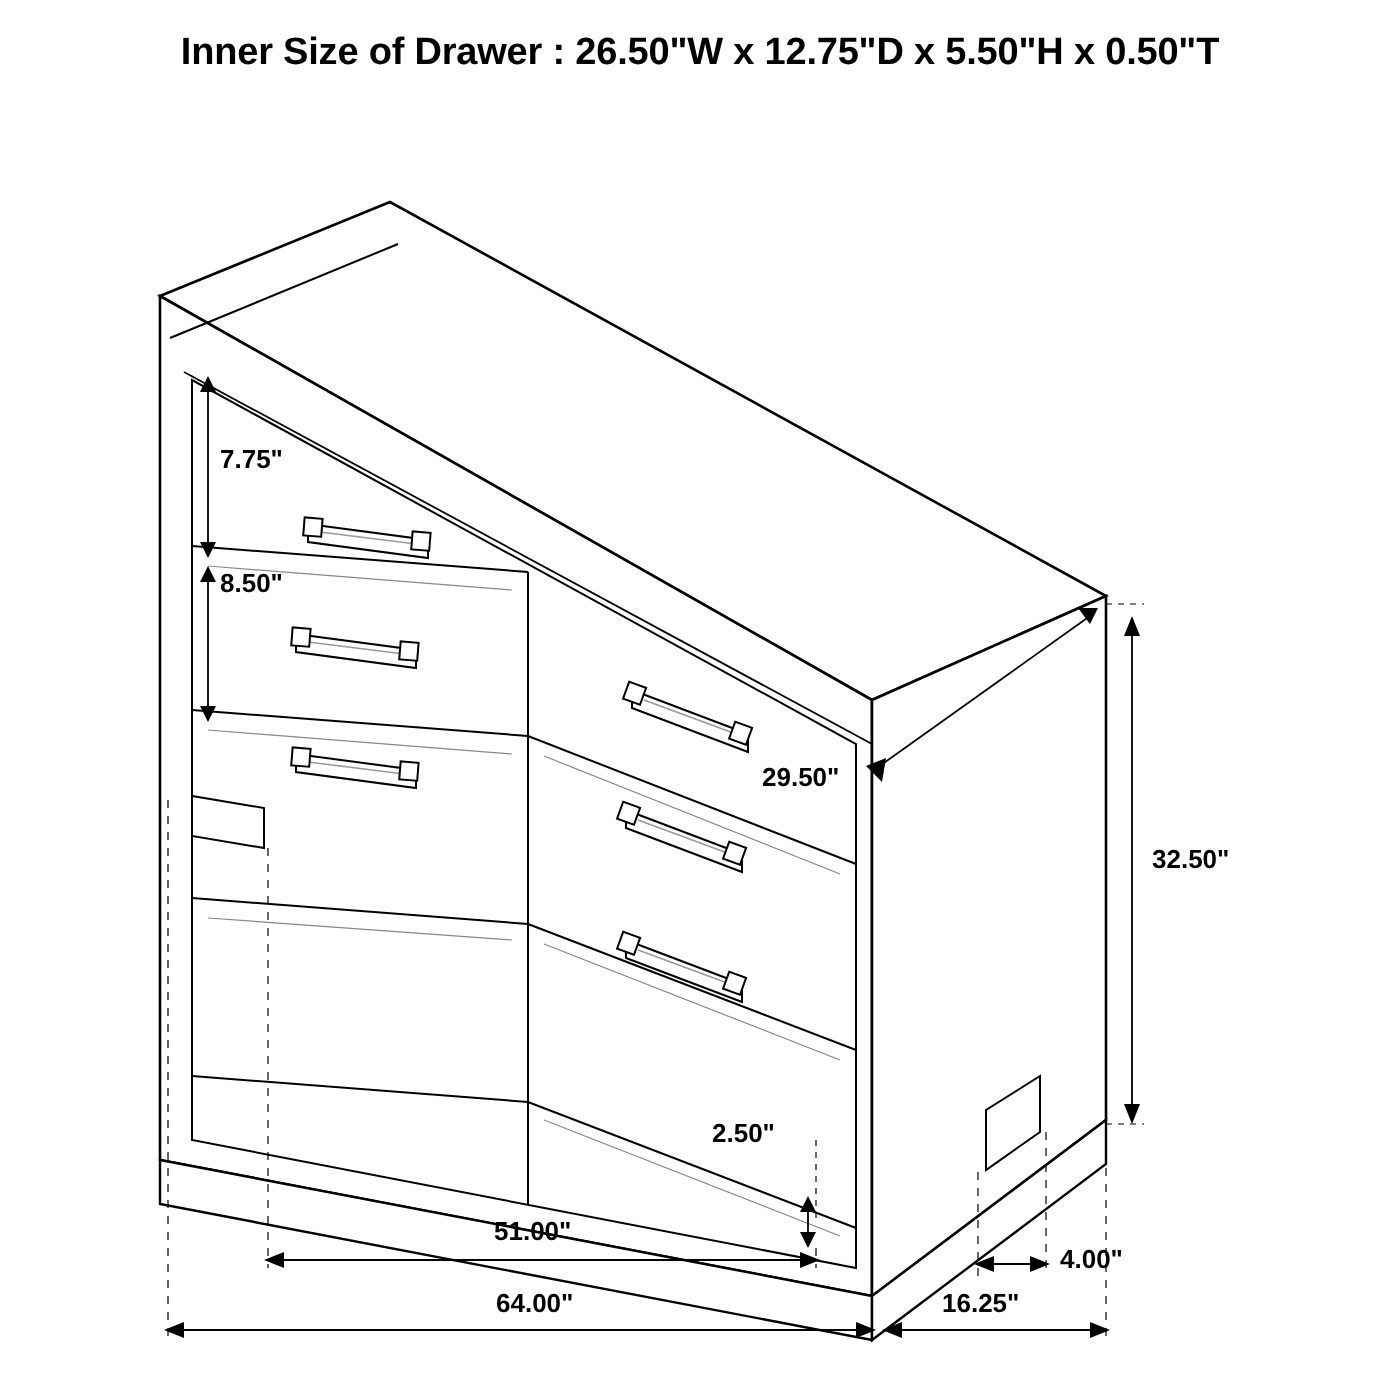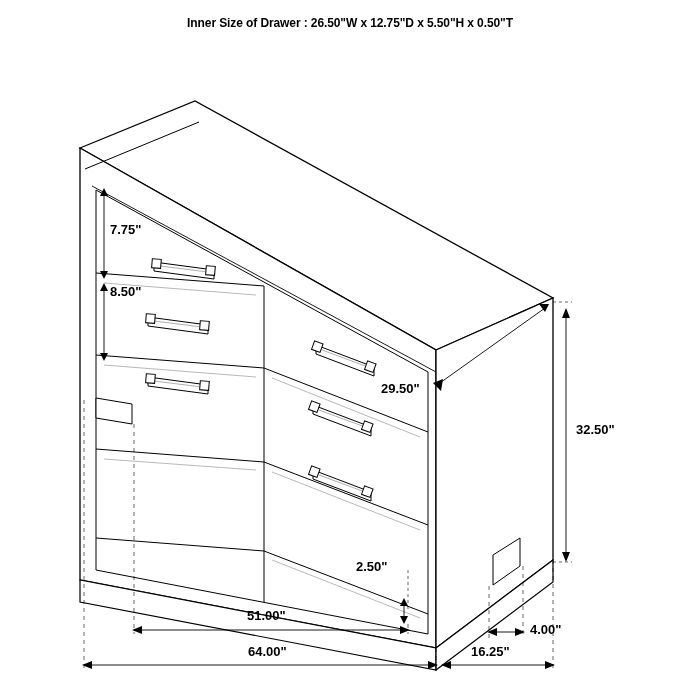--- a/index.html
+++ b/index.html
@@ -19,21 +19,21 @@
     position: relative;
     width: 700px;
     height: 700px;
   }
   #title {
     position: absolute;
     top: 16px;
     left: 0;
     width: 700px;
     text-align: center;
-    font-size: 12px;
+    font-size: 19px;
     font-weight: bold;
     letter-spacing: -0.1px;
     color: #000;
   }
   svg.drawing {
     position: absolute;
     top: 0;
     left: 0;
     width: 700px;
     height: 700px;

